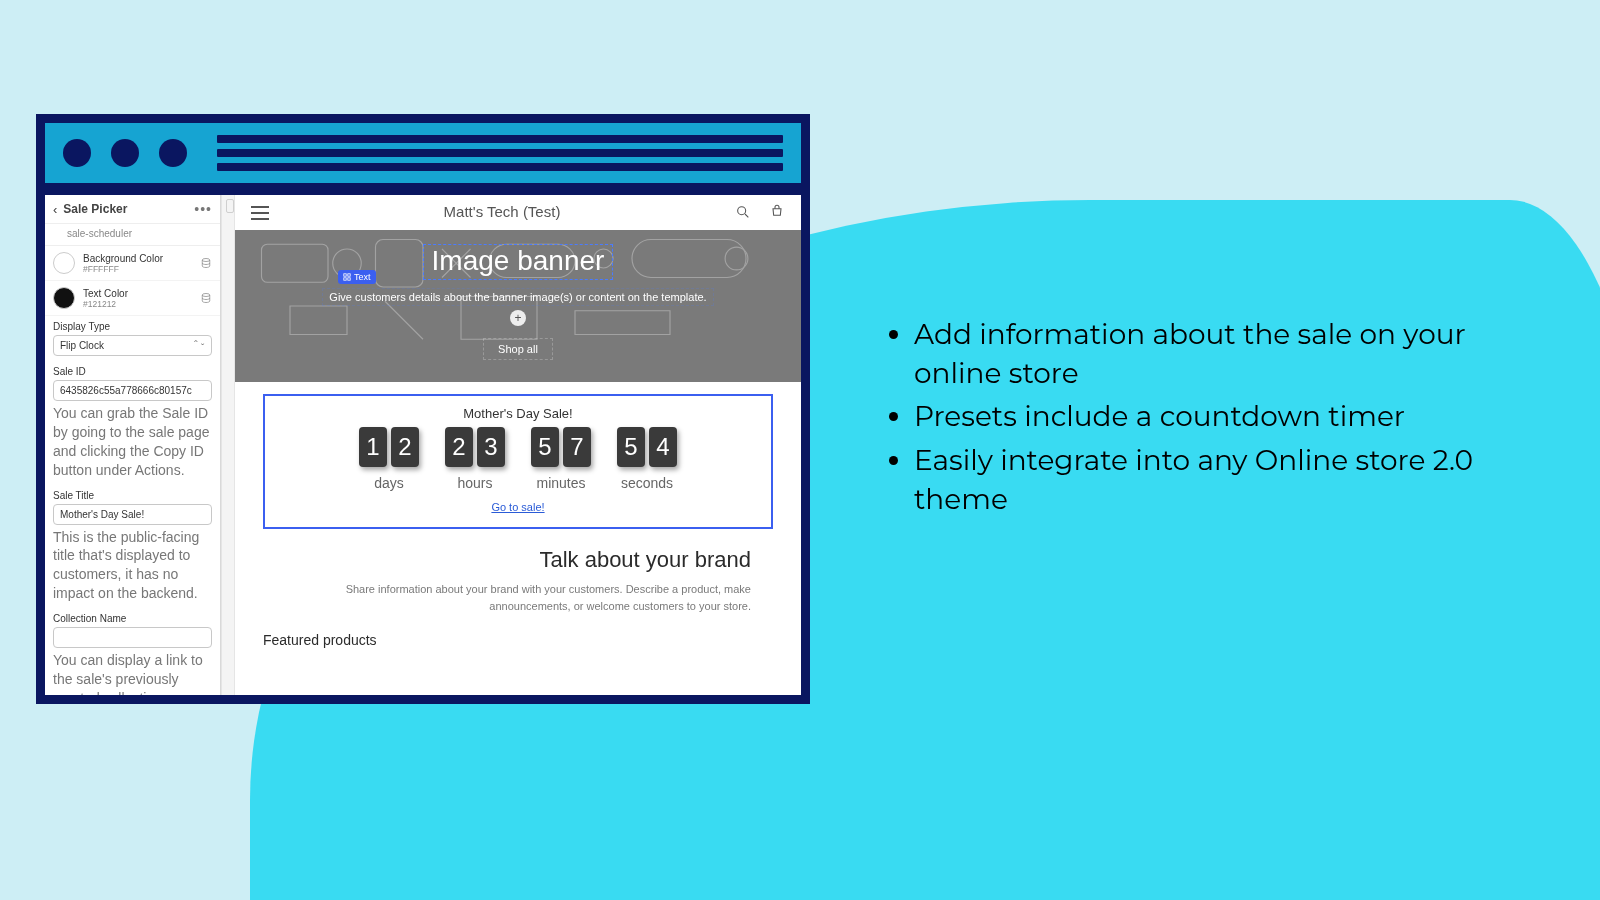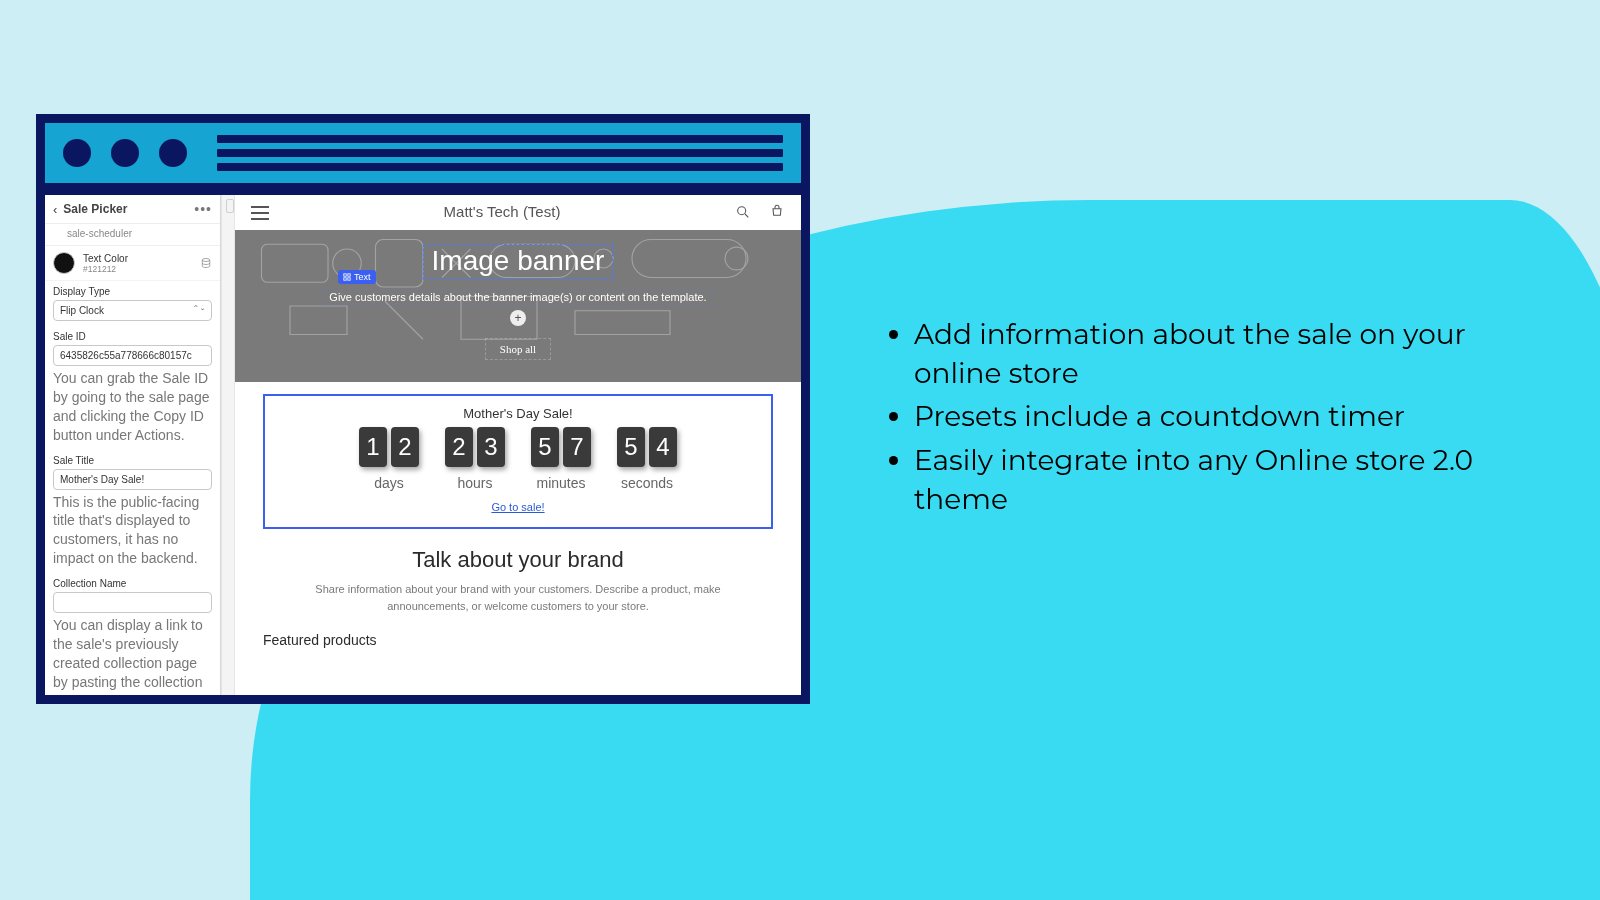--- a/index.html
+++ b/index.html
@@ -76,32 +76,32 @@
   .shop-right { display: flex; gap: 18px; }
   .icon-svg { width: 16px; height: 16px; stroke: #555; fill: none; stroke-width: 1.6; }
 
   .banner { position: relative; height: 152px; background: #7a7a7a; color: #fff; text-align: center; padding-top: 14px; }
   .banner-illus { position:absolute; inset:0; opacity:0.35; overflow:hidden; }
   .banner-illus svg { width:100%; height:100%; }
   .banner h2 { font-size: 28px; font-weight: 500; position:relative; border:1px dashed #4a7bff; display:inline-block; padding: 0 8px 2px; }
   .banner .bubble { position:absolute; left: calc(50% - 180px); top: 40px; background:#3b5ff0; color:#fff; font-size:9px; padding:2px 5px; border-radius:3px; display:flex; align-items:center; gap:3px; }
   .banner .sub { font-size: 11px; margin-top: 8px; border:1px dashed #4a7bff33; display:inline-block; padding:2px 6px; position:relative; }
   .plus-btn { width:16px;height:16px;border-radius:50%;background:#eee;color:#555;font-size:12px;line-height:16px;display:inline-block;margin-top:4px; }
-  .shop-all { margin-top: 12px; display: inline-block; border: 1px dashed #999; padding: 4px 14px; font-size: 11px; color: #fff; font-family: Liberation Serif, serif; }
+  .shop-all { margin-top: 12px; display: inline-block; border: 1px dashed #999; padding: 4px 14px; font-size: 11px; color: #fff; }
 
   .sale-card { margin: 12px 28px 0; border: 2px solid #3b5ff0; padding: 10px 10px 12px; text-align: center; }
   .sale-card .st { font-size: 13px; color: #333; margin-bottom: 6px; }
   .clock { display: flex; justify-content: center; gap: 26px; }
   .clock-group { display: flex; flex-direction: column; align-items: center; }
   .tiles { display: flex; gap: 4px; }
   .tile { width: 28px; height: 40px; background: #3a3a3a; color: #fff; border-radius: 4px; font-size: 24px; display: flex; align-items: center; justify-content: center; box-shadow: 2px 3px 5px rgba(0,0,0,0.35); }
   .unit { font-size: 14px; color: #666; margin-top: 8px; }
   .go-link { color: #2a5bd7; text-decoration: underline; font-size: 11px; margin-top: 10px; display: inline-block; }
 
-  .brand { text-align: center; margin-top: 18px; padding: 0 50px; }
+  .brand { text-align: right; margin-top: 18px; padding: 0 50px; }
   .brand h3 { font-size: 22px; font-weight: 500; color: #2b2b2b; }
   .brand p { font-size: 11px; color: #7a7a7a; margin-top: 8px; line-height: 1.5; }
 
   .featured { font-size: 14px; color: #2b2b2b; padding: 18px 28px 0; }
 </style>
 </head>
 <body>
 
 <div class="wave"></div>
 
@@ -126,20 +126,32 @@
   <div class="content">
 
     <div class="sidebar">
       <div class="side-header">
         <span class="back">‹</span>
         <span class="title">Sale Picker</span>
         <span class="dots">•••</span>
       </div>
       <div class="side-sub">sale-scheduler</div>
 
+      <div class="color-row">
+        <div class="swatch" style="background:#fff"></div>
+        <div class="color-labels">
+          <div class="nm">Background Color</div>
+          <div class="hx">#FFFFFF</div>
+        </div>
+        <svg class="db-icon" viewBox="0 0 16 16">
+            <ellipse cx="8" cy="4" rx="5" ry="2" fill="none" stroke="currentColor"></ellipse>
+            <path d="M3 4v8c0 1.1 2.2 2 5 2s5-.9 5-2V4" fill="none" stroke="currentColor"></path>
+            <path d="M3 8c0 1.1 2.2 2 5 2s5-.9 5-2" fill="none" stroke="currentColor"></path>
+          </svg>
+      </div>
       <div class="color-row">
         <div class="swatch" style="background:#111"></div>
         <div class="color-labels">
           <div class="nm">Text Color</div>
           <div class="hx">#121212</div>
         </div>
         <svg class="db-icon" viewBox="0 0 16 16">
             <ellipse cx="8" cy="4" rx="5" ry="2" fill="none" stroke="currentColor"></ellipse>
             <path d="M3 4v8c0 1.1 2.2 2 5 2s5-.9 5-2V4" fill="none" stroke="currentColor"></path>
             <path d="M3 8c0 1.1 2.2 2 5 2s5-.9 5-2" fill="none" stroke="currentColor"></path>

